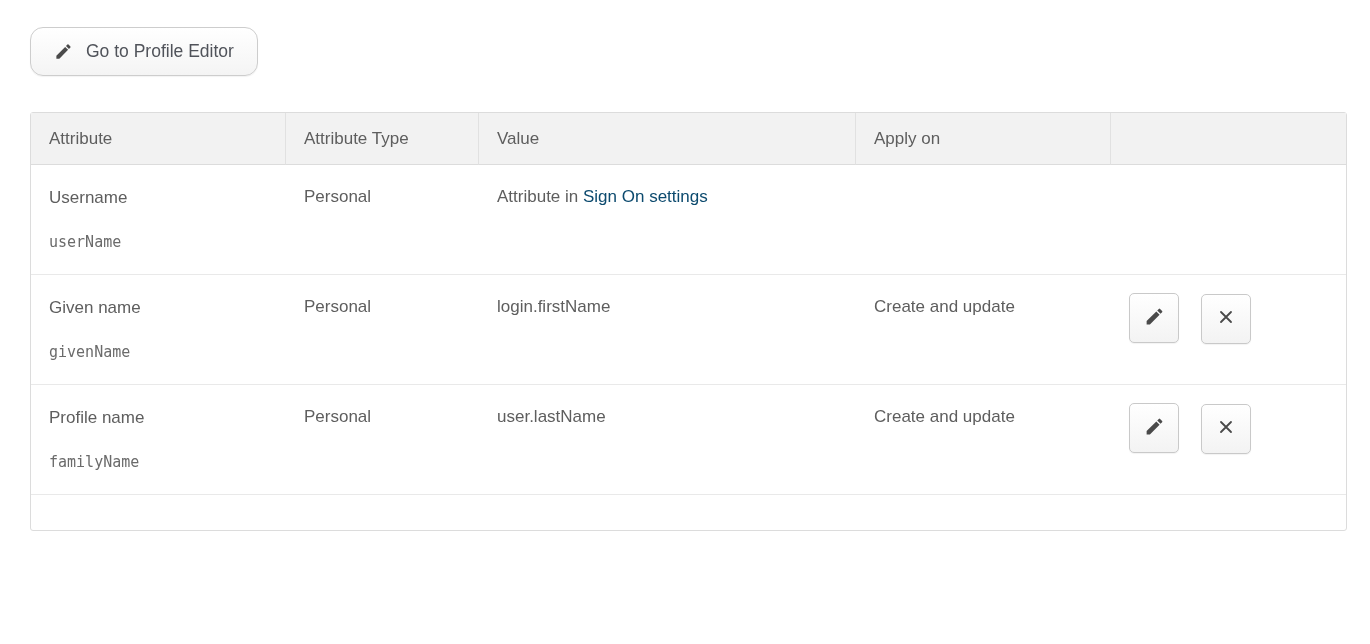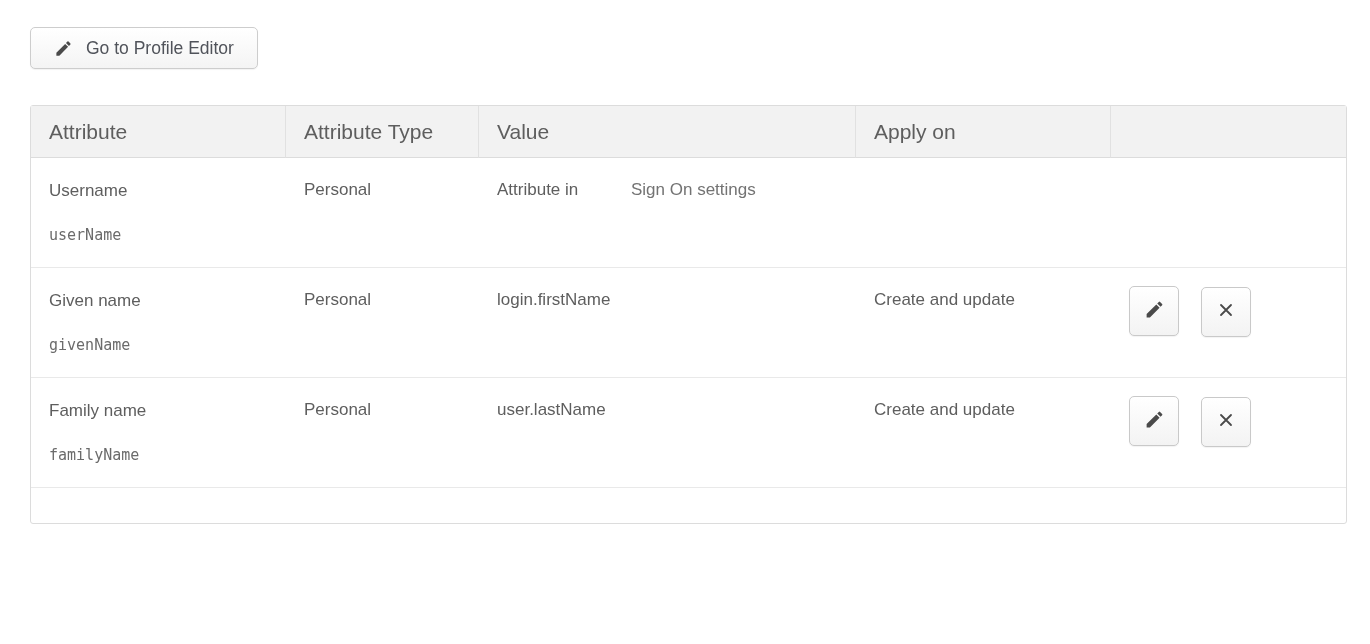--- a/index.html
+++ b/index.html
@@ -15,25 +15,25 @@
   
   .toolbar {
     display: flex;
     gap: 20px;
     margin: 27px 0 0 30px;
   }
   .btn {
     display: inline-flex;
     align-items: center;
     gap: 13px;
-    height: 42px;
+    height: 49px;
     padding: 0 23px;
     background: linear-gradient(#ffffff, #f4f4f4);
     border: 1px solid #cdcdcd;
-    border-radius: 5px;
+    border-radius: 13px;
     box-shadow: 0 1px 1px rgba(0,0,0,0.05);
     font-family: inherit;
     font-size: 17.5px;
     color: #50535a;
     cursor: pointer;
     white-space: nowrap;
   }
   .btn .ic { display: inline-flex; align-items: center; justify-content: center; }
 
   
@@ -46,21 +46,21 @@
     border-radius: 3px;
     font-size: 17px;
     table-layout: fixed;
   }
   th {
     background: #f2f2f2;
     height: 52px;
     text-align: left;
     padding: 0 0 0 18px;
     font-weight: 400;
-    font-size: 21px;
+    font-size: 17px;
     color: #5e5e5e;
     border-right: 1px solid #e1e1e1;
     border-bottom: 1px solid #dcdcdc;
   }
   th:last-child { border-right: none; }
 
   td {
     vertical-align: top;
     height: 110px;
     padding: 22px 0 16px 18px;
@@ -74,21 +74,21 @@
   }
   tr.highlighted td { background: #f7f7f7; }
 
   .attr-label { font-size: 17px; line-height: 21px; }
   .attr-name {
     font-family: "DejaVu Sans Mono", monospace;
     font-size: 15px;
     color: #6b6b6b;
     margin-top: 25px;
   }
-  a.link { color: #737373; text-decoration: none; cursor: pointer; margin-left: 48px; }
+  a.link { color: #0c4a6e; text-decoration: none; cursor: pointer; }
 
   td.actions { padding-top: 18px; }
   .icon-btn {
     width: 50px; height: 50px;
     border: 1px solid #c9c9c9;
     border-radius: 5px;
     background: linear-gradient(#ffffff, #f3f3f3);
     box-shadow: 0 1px 1px rgba(0,0,0,0.05);
     display: inline-flex;
     align-items: center;
@@ -160,21 +160,21 @@
           <button class="icon-btn">
             <span class="ic"><svg width="20" height="20" viewBox="0 0 24 24" fill="none" stroke="#4a4a4a" stroke-width="2.2" stroke-linecap="round">
                   <path d="M6 6l12 12M18 6L6 18"></path>
                 </svg></span>
           </button>
         </td>
       </tr>
 
       <tr>
         <td>
-          <div class="attr-label">Family name</div>
+          <div class="attr-label">Profile name</div>
           <div class="attr-name">familyName</div>
         </td>
         <td>Personal</td>
         <td>user.lastName</td>
         <td>Create and update</td>
         <td class="actions">
           <button class="icon-btn">
             <span class="ic"><svg width="21" height="21" viewBox="0 0 24 24" fill="#4a4a4a">
                   <path d="M3 17.25V21h3.75L17.81 9.94l-3.75-3.75L3 17.25zM20.71 7.04c.39-.39.39-1.02 0-1.41l-2.34-2.34a1 1 0 0 0-1.41 0l-1.83 1.83 3.75 3.75 1.83-1.83z"></path>
                 </svg></span>

